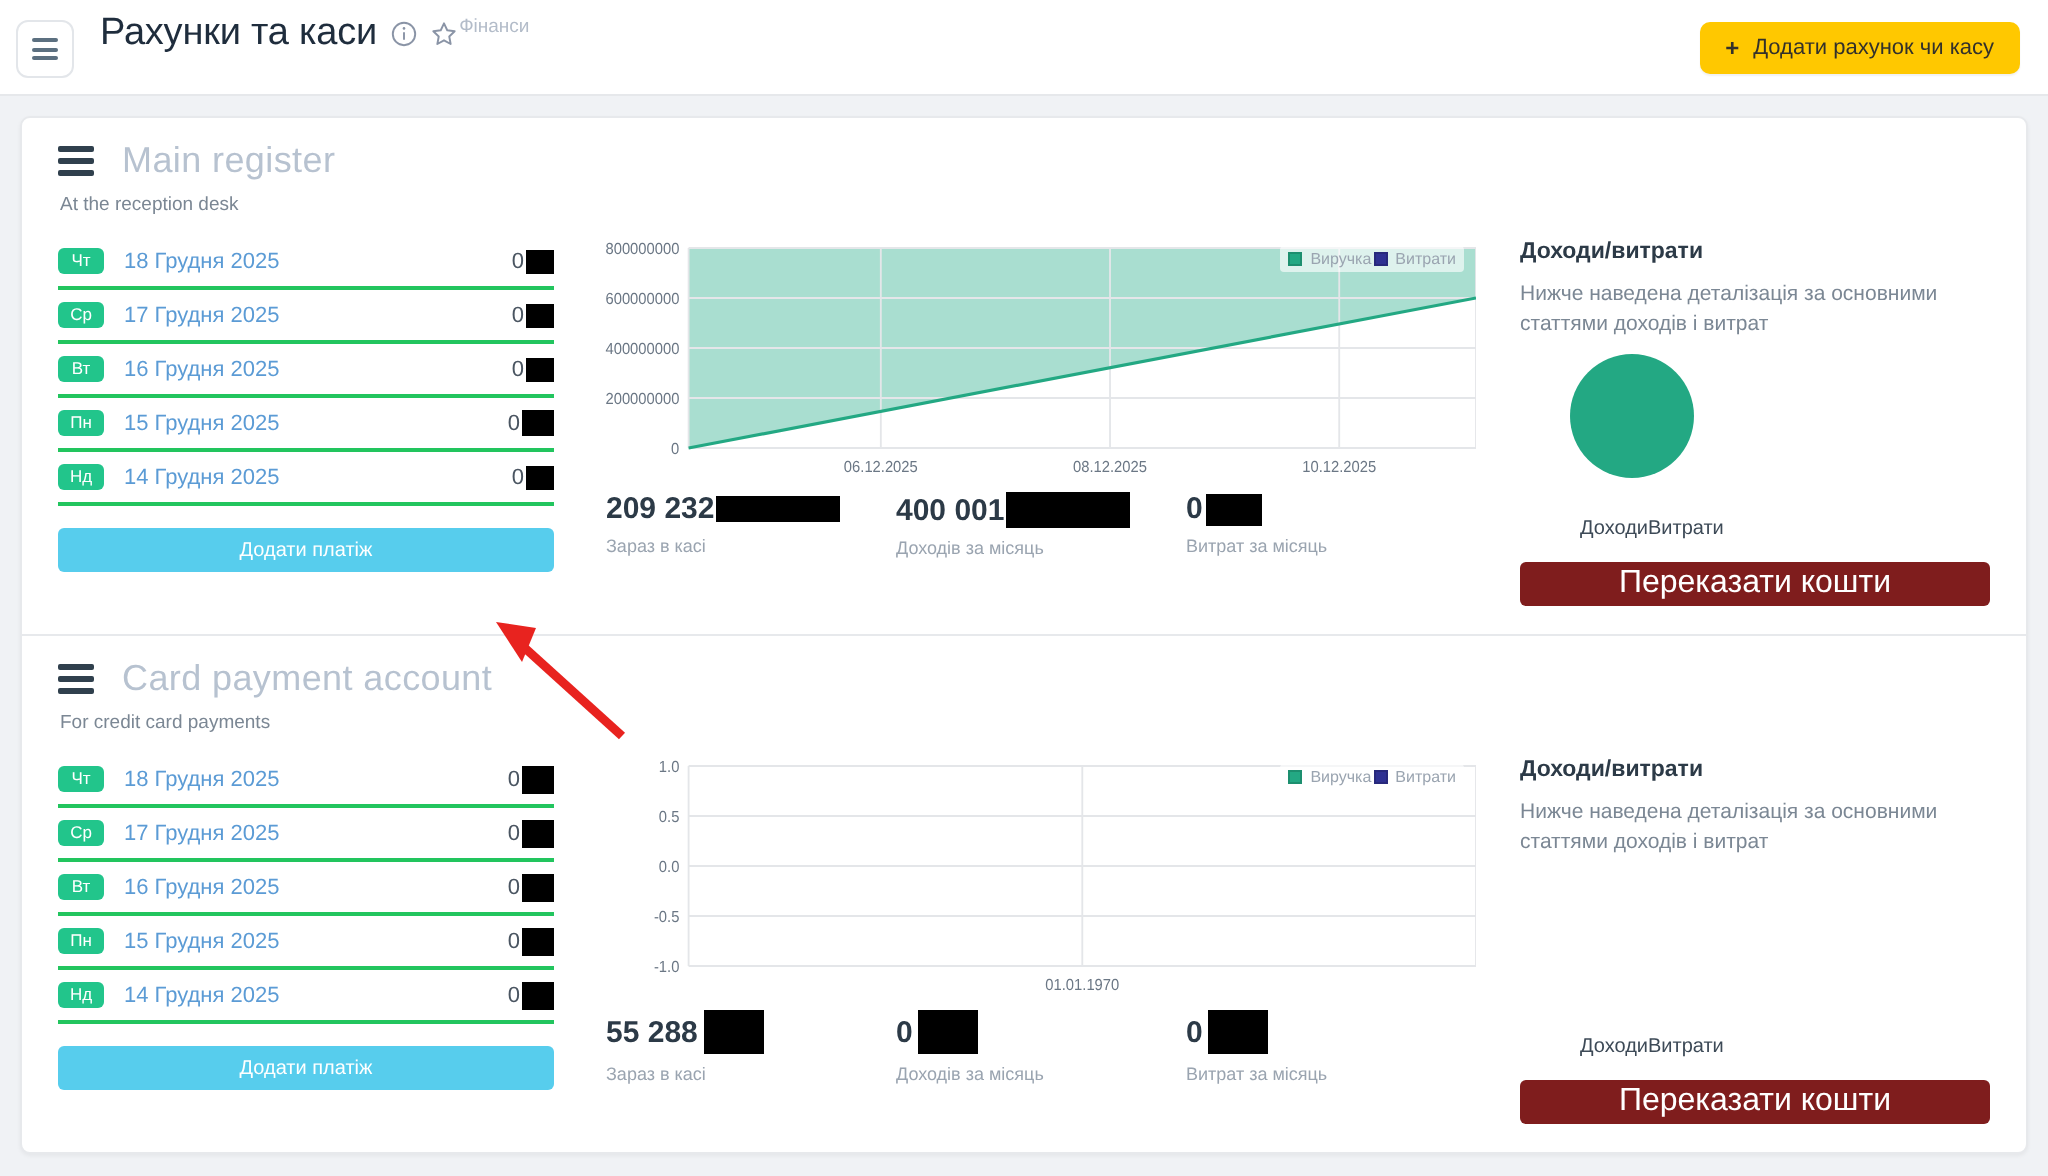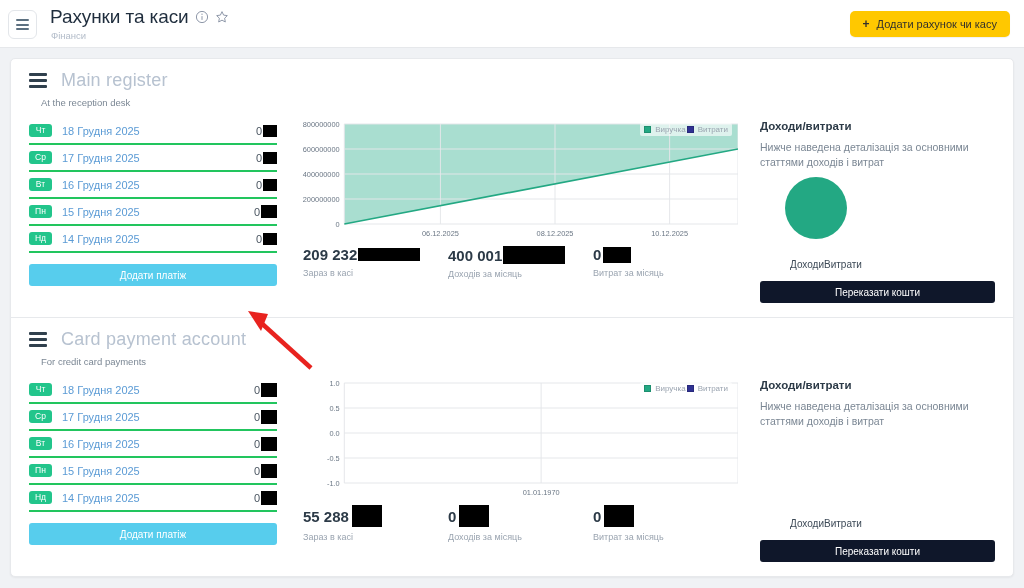--- a/index.html
+++ b/index.html
@@ -22,21 +22,21 @@
     padding:6px 14px 0 8px;
     border-bottom:1px solid #e6e8eb;
     position:relative;
   }
   .burger-btn{
     width:29px;height:29px;border:1px solid #e3e6ea;border-radius:6px;
     background:#fff;display:flex;flex-direction:column;justify-content:center;
     align-items:center;gap:2.5px;margin-top:4px;flex:0 0 auto;cursor:pointer;
   }
   .burger-btn i{display:block;width:13px;height:2px;background:#5c7080;border-radius:1px;}
-  .title-wrap{margin-left:13px;display:flex;flex-direction:column;}
+  .title-wrap{margin-left:13px;display:flex;flex-direction:row;}
   .title-row{display:flex;align-items:center;gap:6px;}
   .page-title{font-size:19px;font-weight:400;color:#1f2d3d;line-height:22px;letter-spacing:-0.1px;}
   .info-icon,.star-icon{width:14px;height:14px;display:inline-block;color:#8a94a6;flex:0 0 auto;cursor:pointer;}
   .subtitle{font-size:9.5px;color:#b3bcc9;margin-top:2px;margin-left:1px;}
   .add-btn{
     position:absolute;right:14px;top:11px;
     background:#ffc800;border:none;border-radius:5px;
     height:26px;padding:0 13px;display:flex;align-items:center;gap:7px;
     font-size:11px;color:#33312b;cursor:pointer;font-family:inherit;
     box-shadow:0 1px 1px rgba(0,0,0,.06);
@@ -50,21 +50,21 @@
     box-shadow:0 1px 2px rgba(16,22,26,.05);
     overflow:hidden;
   }
   .card-sect{border-bottom:1px solid #e7e9ec;}
   .card-sect:last-child{border-bottom:none;}
   .sect-head{padding:11px 36px 2px 18px;}
   .sect-title-row{display:flex;align-items:center;gap:14px;}
   .grip{display:flex;flex-direction:column;gap:3px;cursor:grab;}
   .grip i{display:block;width:18px;height:3px;background:#30404d;border-radius:1px;}
   .sect-title{font-size:18px;color:#b7c2d0;font-weight:400;letter-spacing:.2px;}
-  .sect-sub{font-size:9.5px;color:#7b8794;margin-top:6px;margin-left:12px;}
+  .sect-sub{font-size:9.5px;color:#7b8794;margin-top:6px;margin-left:1px;}
 
   .sect-body{display:flex;padding:6px 18px 14px 18px;gap:0;}
 
   
   .daylist{width:248px;flex:0 0 248px;padding-top:2px;}
   .day-row{
     display:flex;align-items:center;height:27px;
     border-bottom:2px solid #22c55e;cursor:pointer;
   }
   .day-badge{
@@ -97,22 +97,22 @@
   .stat-lbl{font-size:9px;color:#9aa4b0;margin-top:5px;}
 
   
   .sidecol{width:245px;flex:0 0 245px;padding-left:10px;padding-top:4px;}
   .side-title{font-size:11.5px;font-weight:700;color:#2c3a47;}
   .side-desc{font-size:10.5px;color:#7b8794;margin-top:8px;line-height:15px;}
   .pie-area{height:82px;position:relative;margin-top:7px;}
   .pie{width:62px;height:62px;border-radius:50%;background:#23a883;position:absolute;left:25px;top:0;}
   .pie-labels{display:flex;justify-content:flex-start;padding:0 8px 0 30px;font-size:10px;color:#3d4a57;}
   .transfer-btn{
-    margin-top:11px;width:100%;height:22px;background:#0f172a;border:none;border-radius:3px;
-    color:#fff;font-size:10px;font-family:inherit;cursor:pointer;
+    margin-top:11px;width:100%;height:22px;background:#7f1d1d;border:none;border-radius:3px;
+    color:#fff;font-size:16px;font-family:inherit;cursor:pointer;
     display:flex;align-items:center;justify-content:center;
   }
 
   
   .arrow-layer{position:absolute;left:0;top:0;width:1024px;height:588px;pointer-events:none;}
 </style>
 </head>
 <body>
 
 <div class="topbar">

